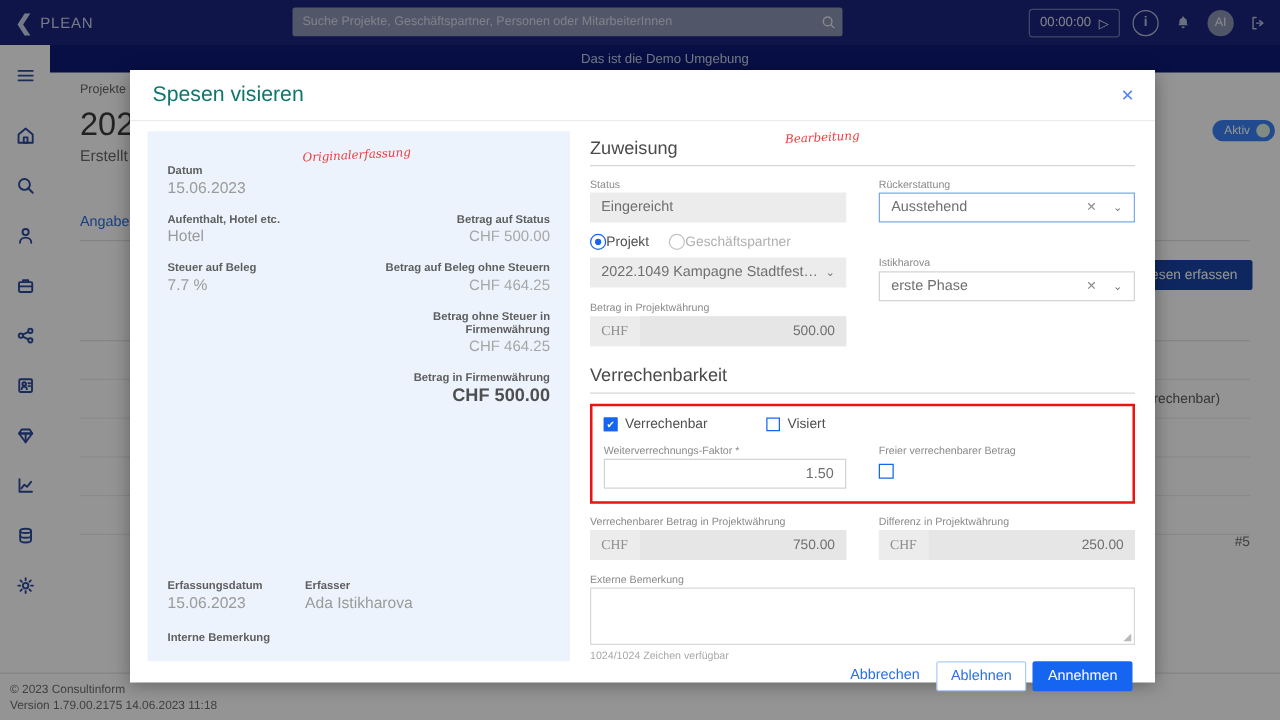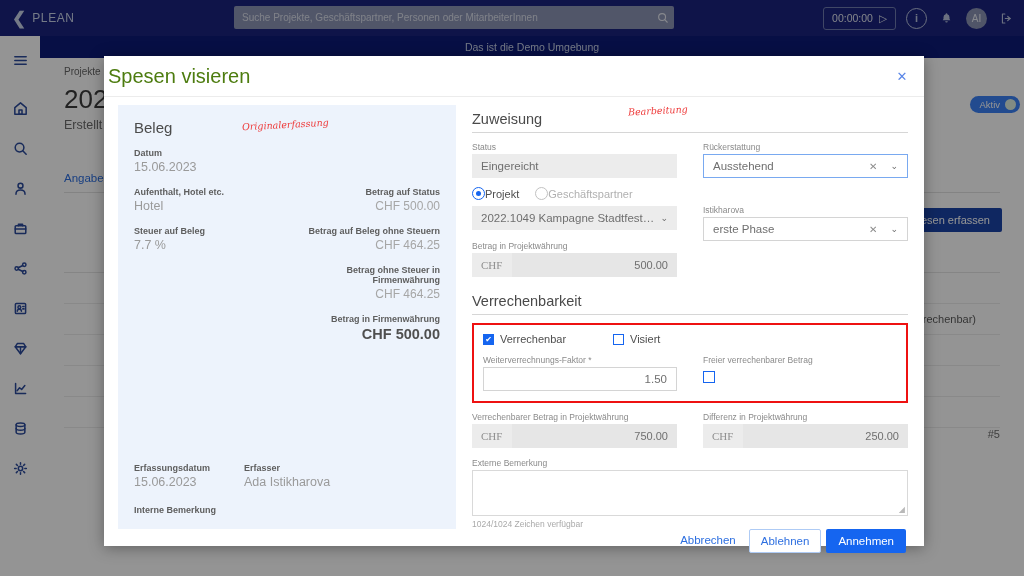--- a/index.html
+++ b/index.html
@@ -55,21 +55,21 @@
   
   .footer{position:absolute;left:0;top:538px;width:1024px;height:38px;background:#fff;border-top:1px solid #e4e4e4;padding:6px 0 0 8px;box-sizing:border-box;z-index:3;}
   .footer div{font-size:9.5px;color:#6e6e6e;line-height:13px;}
 
   
   .scrim{position:absolute;inset:0;background:rgba(0,0,0,0.42);z-index:10;}
 
   
   .modal{position:absolute;left:104px;top:56px;width:820px;height:490px;background:#fff;z-index:11;box-shadow:0 2px 14px rgba(0,0,0,.35);display:flex;flex-direction:column;}
   .m-head{height:40px;display:flex;align-items:center;border-bottom:1px solid #ececec;position:relative;flex:0 0 auto;}
-  .m-title{margin-left:4px;font-size:20px;color:#4d7c0f;}
+  .m-title{margin-left:18px;font-size:17px;color:#0f766e;}
   .m-close{position:absolute;right:14px;top:12px;width:16px;height:16px;color:#5a86e8;font-size:13px;display:flex;align-items:center;justify-content:center;}
   .m-body{flex:1;display:flex;padding:8px 14px 0 14px;box-sizing:border-box;gap:0;position:relative;}
 
   
   .beleg{width:338px;background:#edf3fc;padding:14px 16px;box-sizing:border-box;position:relative;}
   .beleg h2{margin:0;font-size:15px;font-weight:400;color:#4b4b4b;}
   .anno{position:absolute;font-family:"DejaVu Serif", serif;font-style:italic;color:#ee3b3b;font-size:9.5px;transform:rotate(-3deg);white-space:nowrap;}
   .anno-left{left:124px;top:14px;}
   .fl{margin-top:12px;}
   .fl .lab{font-size:9px;color:#5e5e5e;font-weight:bold;}
@@ -264,33 +264,36 @@
       <div class="hrow">Datum</div>
       <div class="row"><span>01.06</span></div>
       <div class="row"><span>09.06</span><span class="rowend">licht verrechenbar)</span></div>
       <div class="row"><span>09.06</span></div>
       <div class="row"><span>15.06</span></div>
       <div class="row"><span>15.07</span></div>
     </div>
     <div class="hashno">#5</div>
   </div>
 
+  <div class="footer">
+    <div>© 2023 Consultinform</div>
+    <div>Version 1.79.00.2175 14.06.2023 11:18</div>
+  </div>
 
   <div class="scrim"></div>
 
   <div class="modal">
     <div class="m-head">
       <span class="m-title">Spesen visieren</span>
       <span class="m-close">✕</span>
     </div>
 
     <div class="m-body">
 
       <div class="beleg">
-        <h2>Beleg</h2>
         <div class="anno anno-left">Originalerfassung</div>
 
         <div class="fl">
           <div class="lab">Datum</div>
           <div class="val">15.06.2023</div>
         </div>
 
         <div class="rowpair">
           <div class="fl" style="margin-top:0">
             <div class="lab">Aufenthalt, Hotel etc.</div>

